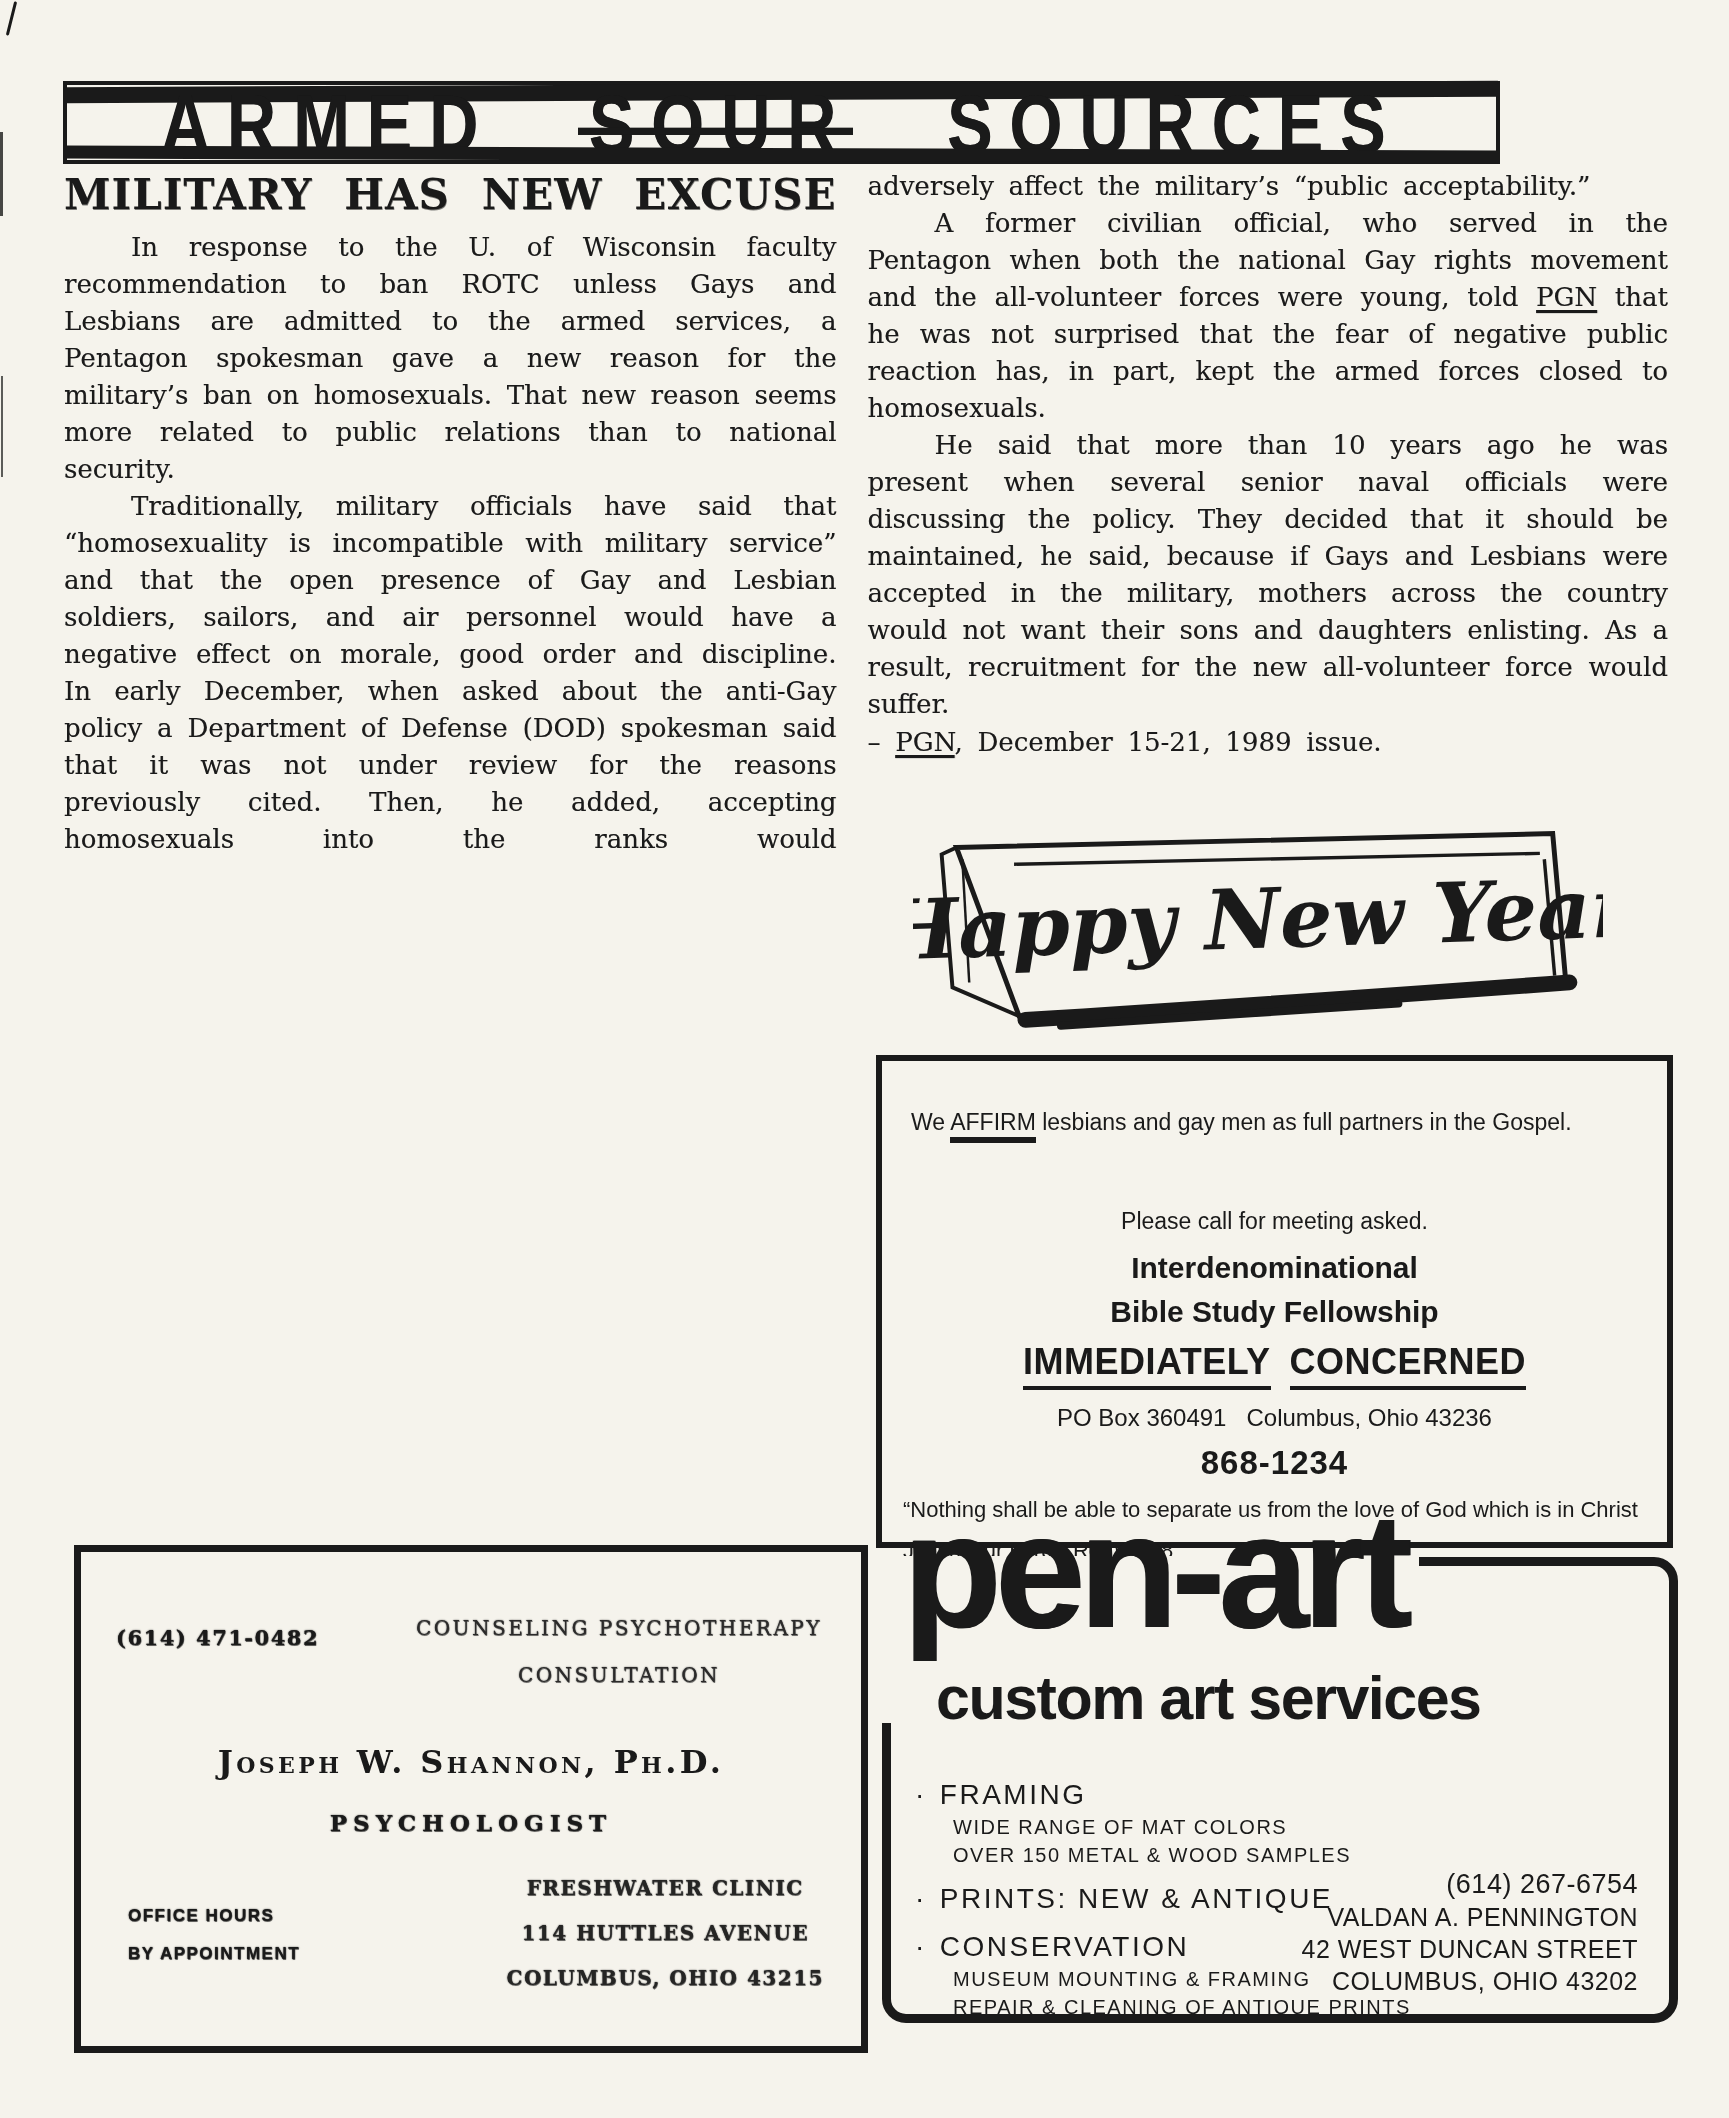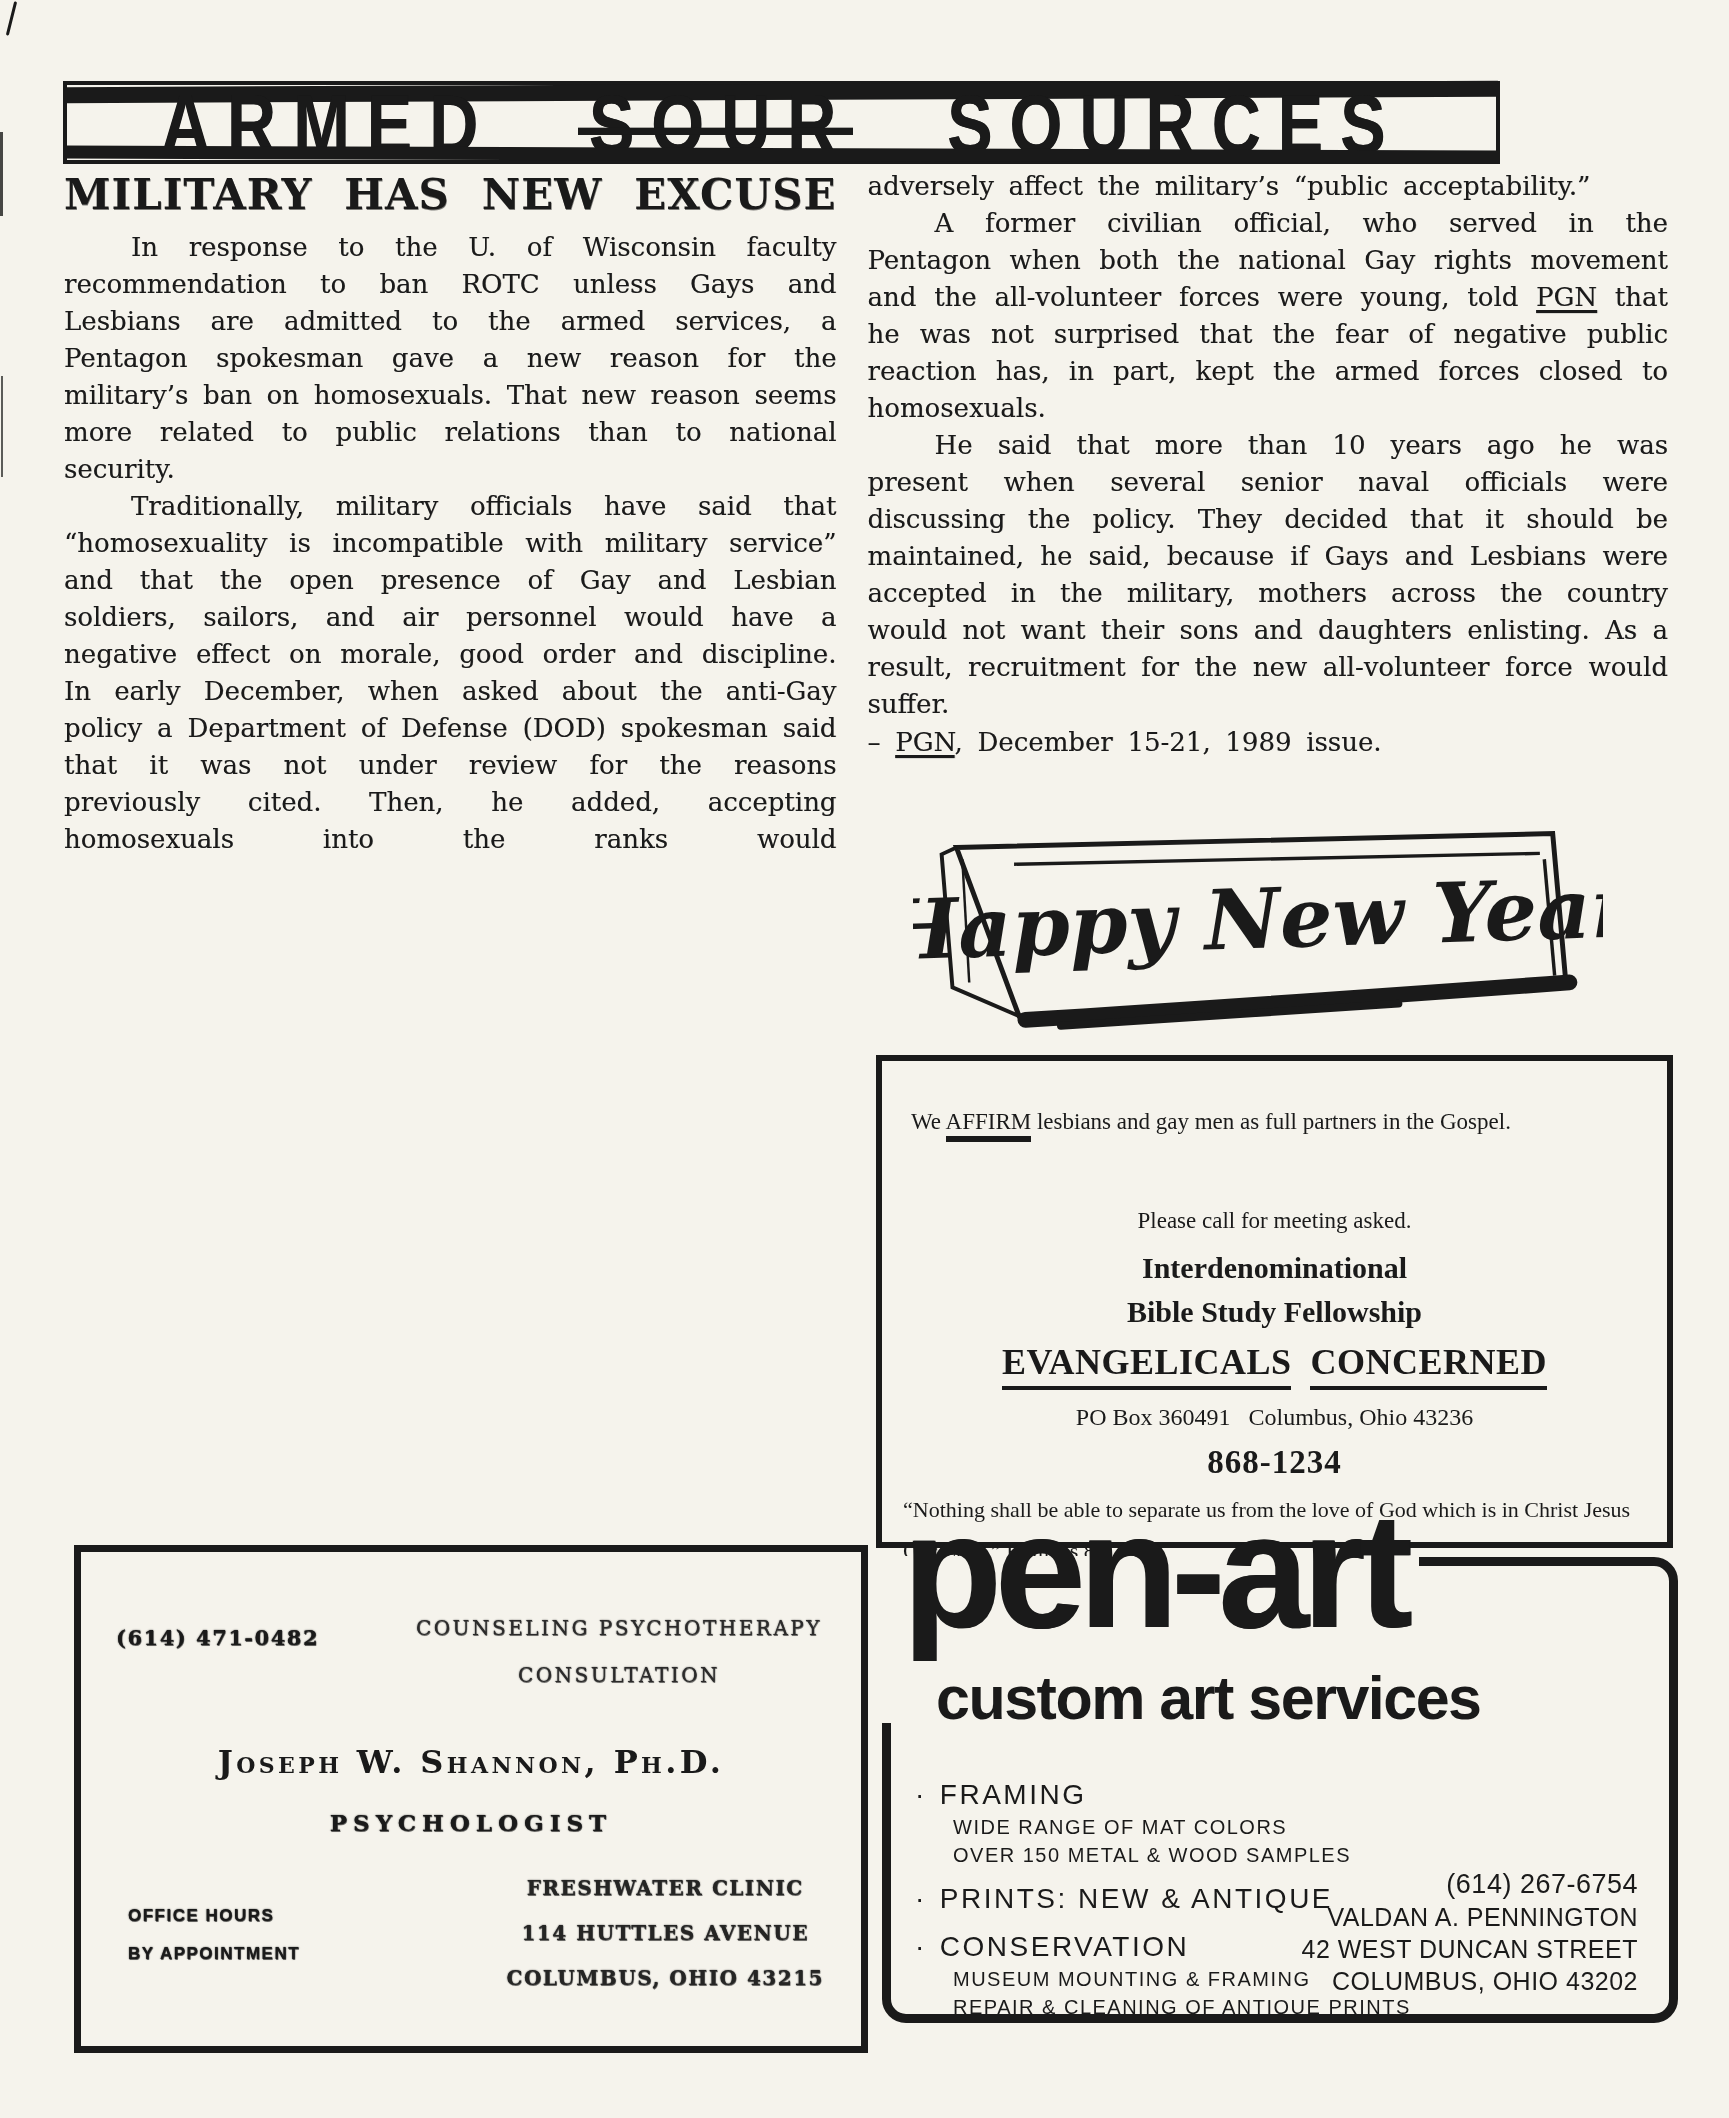--- a/index.html
+++ b/index.html
@@ -97,21 +97,21 @@
     transform:scaleY(1.16);
     text-align:justify;text-align-last:justify;
     text-shadow:0.7px 0 0 var(--ink);
   }
   .solid-first{margin-top:15px;}
 
   
   .ec-ad{
     position:absolute;left:876px;top:1055px;width:797px;height:493px;
     border:6px solid var(--ink);box-sizing:border-box;background:var(--paper);
-    font-family:Liberation Serif, serif;
+    font-family:Liberation Sans, sans-serif;
   }
   .ec-ad > div{position:absolute;left:29px;right:29px;}
   .ec-affirm{top:38px;font-size:23px;line-height:46px;text-align:left;}
   .ec-underline{border-bottom:6.4px solid var(--ink);padding-bottom:1.5px;}
   .ec-call{top:147px;text-align:center;font-size:23px;}
   .ec-org1{top:190px;text-align:center;font-size:30px;font-weight:700;}
   .ec-org2{top:234px;text-align:center;font-size:30px;font-weight:700;}
   .ec-name{top:280px;text-align:center;font-size:36px;font-weight:700;letter-spacing:0.5px;}
   .ec-name span{border-bottom:4.4px solid var(--ink);padding-bottom:4px;}
   .ec-name .w2{margin-left:19px;}
@@ -209,21 +209,21 @@
       <text x="700" y="282" text-anchor="middle" transform="rotate(-1.8 700 282)">Happy New Year</text>
     </svg>
   </div>
 
 
   <section class="ec-ad">
     <div class="ec-affirm"><span>We </span><span class="ec-underline">AFFIRM</span><span> lesbians and gay men as full partners in the Gospel.</span></div>
     <div class="ec-call">Please call for meeting asked.</div>
     <div class="ec-org1">Interdenominational</div>
     <div class="ec-org2">Bible Study Fellowship</div>
-    <div class="ec-name"><span>EVANGELICALS</span><span class="w2">CONCERNED</span></div>
+    <div class="ec-name"><span>IMMEDIATELY</span><span class="w2">CONCERNED</span></div>
     <div class="ec-addr">PO Box 360491&nbsp;&nbsp; Columbus, Ohio 43236</div>
     <div class="ec-phone">868-1234</div>
     <div class="ec-quote">“Nothing shall be able to separate us from the love of God which is in Christ Jesus Our Lord.” Romans 8</div>
   </section>
 
   <section class="shannon-ad">
     <div class="sh-phone smudge">(614) 471-0482</div>
     <div class="sh-services smudge">
       <div>COUNSELING PSYCHOTHERAPY</div>
       <div>CONSULTATION</div>

